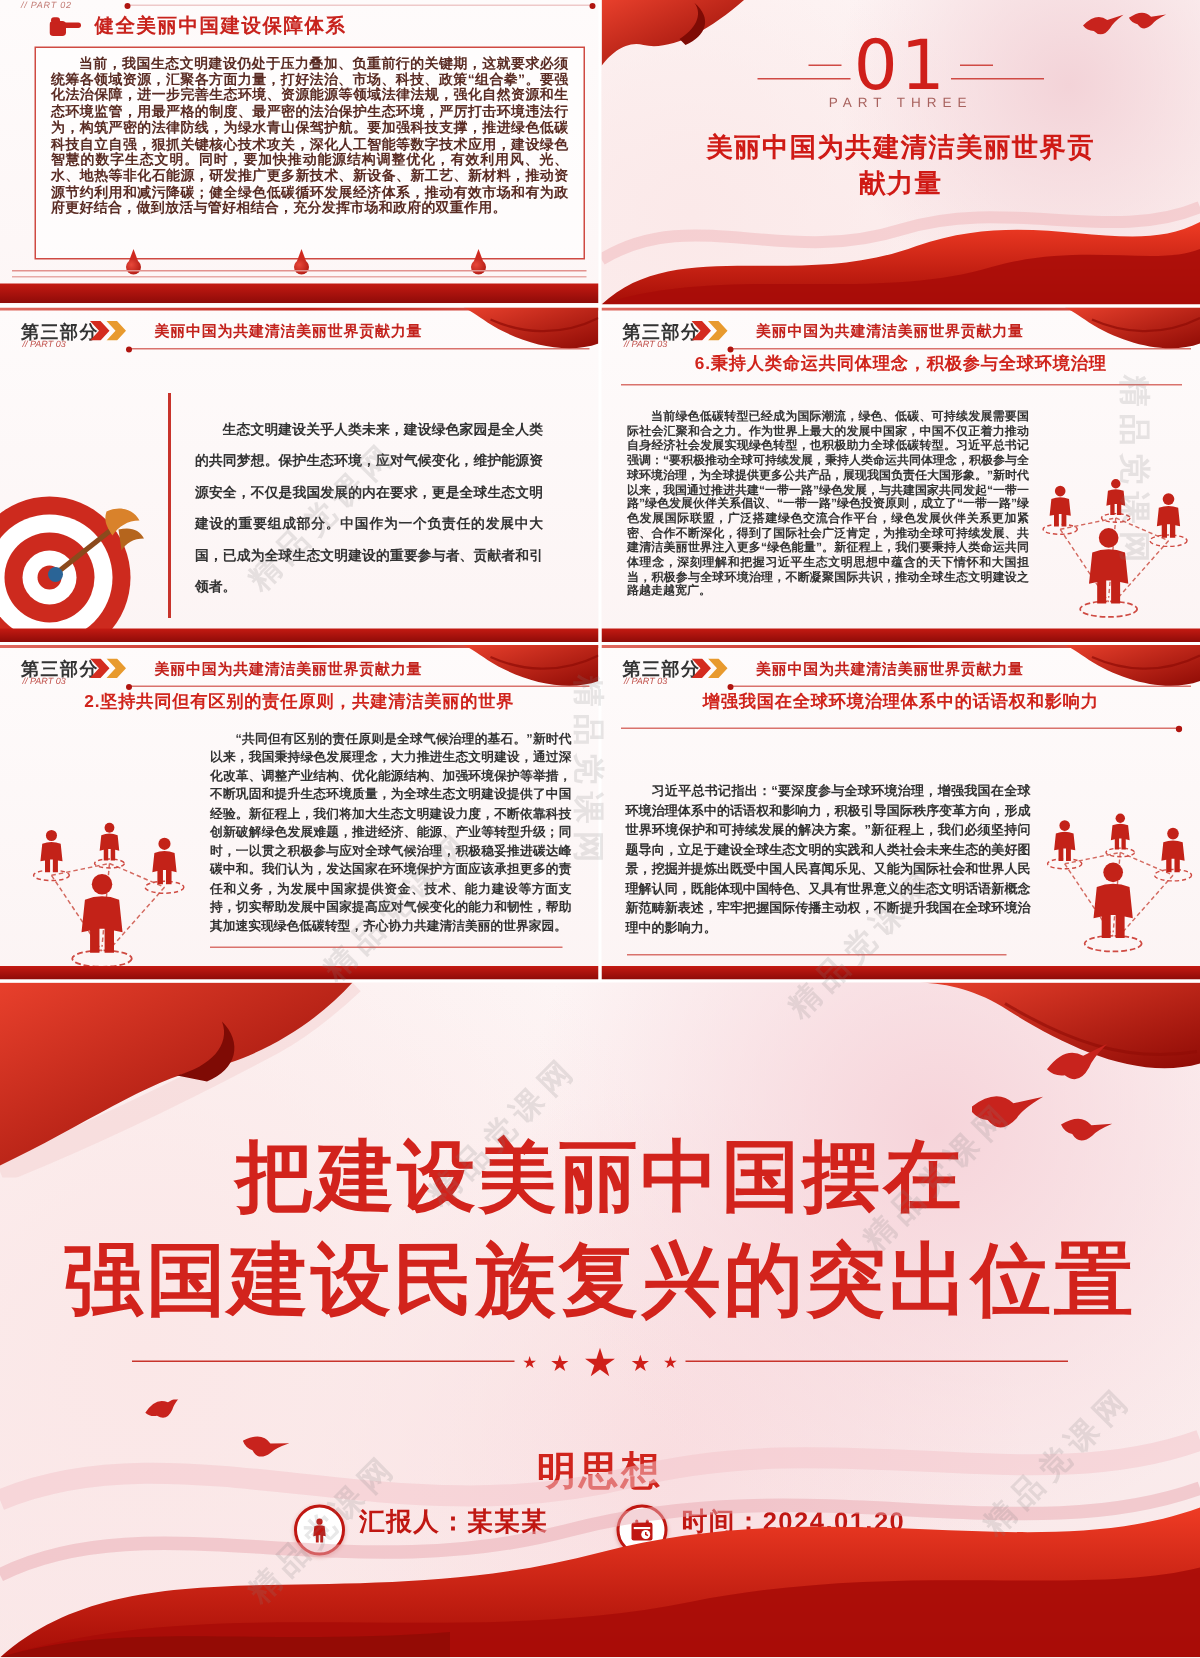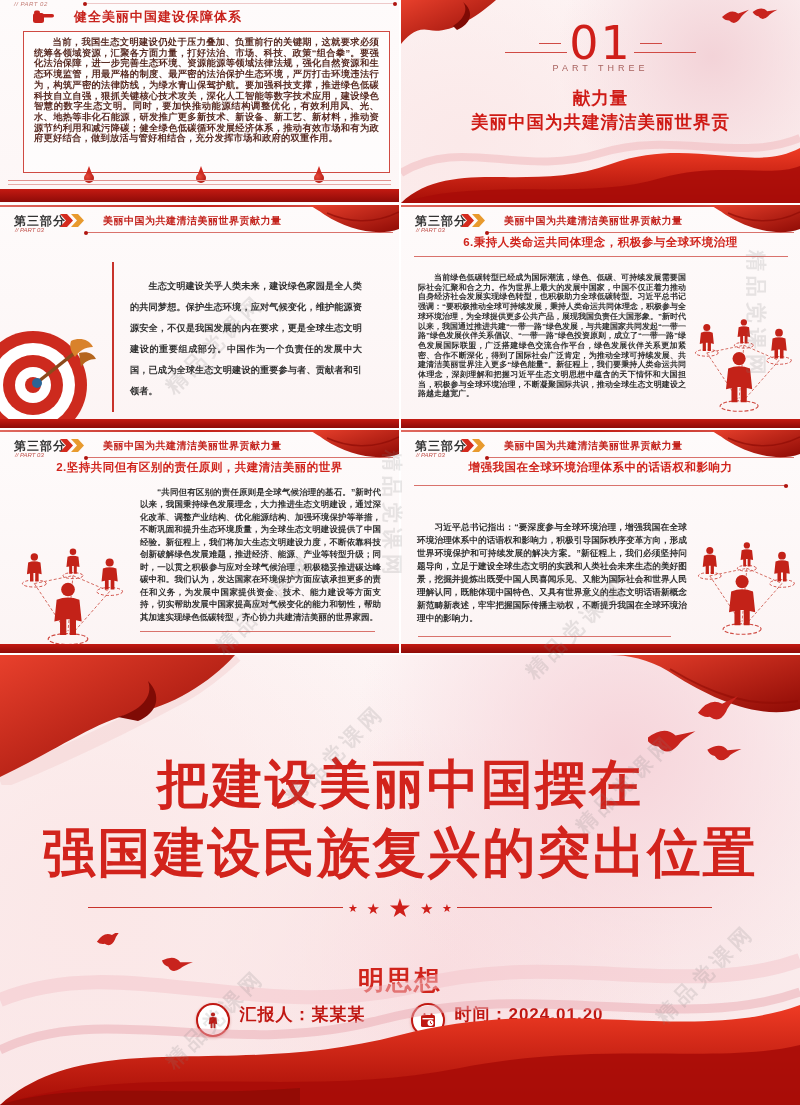--- a/index.html
+++ b/index.html
@@ -11,21 +11,21 @@
   .abs{position:absolute;}
   .wm{position:absolute;color:rgba(125,125,125,.18);font-size:21px;font-weight:bold;
       letter-spacing:5px;white-space:nowrap;pointer-events:none;z-index:40;}
 
   
   .slideA{left:0;top:0;width:399px;height:203px;background:linear-gradient(180deg,#fefbfb,#fdf6f6);}
   .a-part{position:absolute;left:14px;top:1px;font-size:6px;color:#c27b74;font-style:italic;letter-spacing:.5px;}
   .a-topline{position:absolute;left:85px;top:3px;width:310px;height:1px;background:#eec9c9;}
   .a-topline i{position:absolute;top:-1.5px;width:4px;height:4px;border-radius:50%;background:#b01510;}
   .a-topline i.l{left:-2px}.a-topline i.r{right:-2px}
-  .a-titlerow{position:absolute;left:33px;top:8px;display:flex;align-items:flex-start;gap:19px;}
+  .a-titlerow{position:absolute;left:33px;top:8px;display:flex;align-items:center;gap:8px;}
   .a-titlerow h3{margin:0;font-size:13px;font-weight:bold;color:#c8231d;letter-spacing:1px;}
   .a-box{position:absolute;left:23px;top:31px;width:345px;height:130px;border:1px solid #cf4a42;
          background:rgba(255,255,255,.6);padding:5px 10px;}
   .a-box p{margin:0;font-size:9.3px;line-height:10.7px;color:#5a2c24;text-align:justify;
            text-indent:2em;font-weight:bold;letter-spacing:.2px;}
   .pin{position:absolute;bottom:-14px;width:10px;height:20px;}
   .pin::before{content:"";position:absolute;left:2px;top:0;border-left:3px solid transparent;
                border-right:3px solid transparent;border-bottom:8px solid #cf2a20;}
   .pin::after{content:"";position:absolute;left:0;top:7px;width:10px;height:10px;border-radius:50%;
               background:radial-gradient(circle at 35% 35%,#e8483a,#a30e08);}
@@ -186,22 +186,22 @@
     <div class="b-lines left">
         <span class="s"></span>
         <span class="b"></span>
       </div>
     <div class="b-lines right">
         <span class="s"></span>
         <span class="b"></span>
       </div>
     <div class="b-part">PART THREE</div>
     <div class="b-title">
+      <div>美丽中国为共建清洁美丽世界贡</div>
       <div>献力量</div>
-      <div>美丽中国为共建清洁美丽世界贡</div>
     </div>
     <svg class="abs" style="left:0;bottom:0" width="399" height="85" viewBox="0 0 399 85" preserveAspectRatio="none">
       <path d="M0,55 C60,18 120,60 200,35 C270,13 340,45 399,20" fill="none" stroke="#f0b9bd" stroke-width="8" opacity=".55"></path>
       <path d="M0,85 C50,38 130,76 210,46 C290,18 350,56 399,30 L399,85 Z" fill="url(#gRed)"></path>
       <path d="M0,85 C80,58 180,84 260,60 C320,43 370,60 399,48 L399,85 Z" fill="#a80c08" opacity=".85"></path>
     </svg>
   </section>
 
   <section class="slide cslide slideC">
     <div class="topedge"></div>

